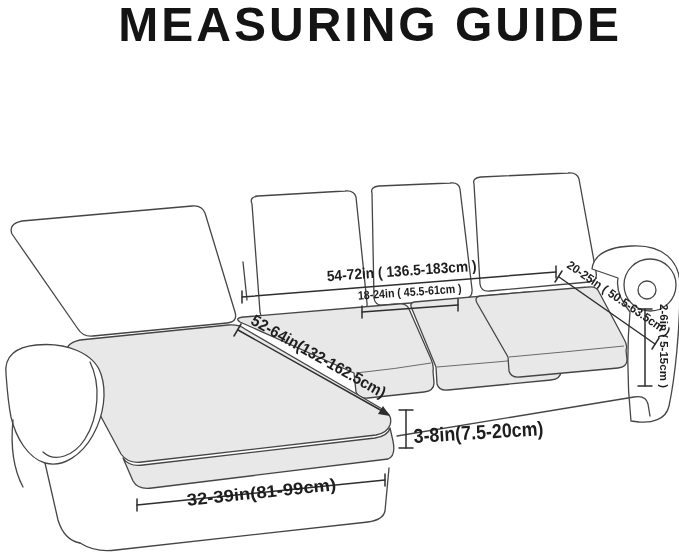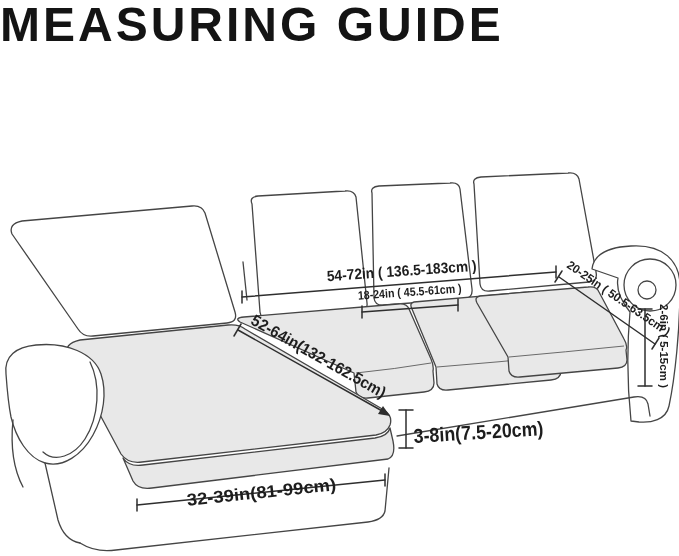--- a/index.html
+++ b/index.html
@@ -1,18 +1,18 @@
 <!DOCTYPE html>
 <html><head>
 <meta charset="utf-8">
 <style>
   html,body{margin:0;padding:0;background:#ffffff;width:679px;height:556px;overflow:hidden;}
   body{position:relative;font-family:"Liberation Sans",sans-serif;}
   .title{
-    position:absolute;top:0;left:0;width:622px;text-align:left;
+    position:absolute;top:0;left:0;width:622px;text-align:right;
     font-size:48px;font-weight:700;letter-spacing:3px;color:#141414;
     font-family:"Liberation Sans",sans-serif;line-height:50px;white-space:nowrap;
   }
   svg.diagram{position:absolute;top:0;left:0;}
   .sofa-line{fill:#ffffff;stroke:#454545;stroke-width:1.3;stroke-linejoin:round;}
   .sofa-open{fill:none;stroke:#454545;stroke-width:1.3;stroke-linecap:round;}
   .cushion{fill:#e8e8e8;stroke:#454545;stroke-width:1.3;stroke-linejoin:round;}
   .crease{fill:none;stroke:#6a6a6a;stroke-width:1;}
   .dim{stroke:#2e2e2e;stroke-width:1.5;fill:none;stroke-linecap:round;}
   .dim-arrow{fill:#2e2e2e;stroke:none;}

